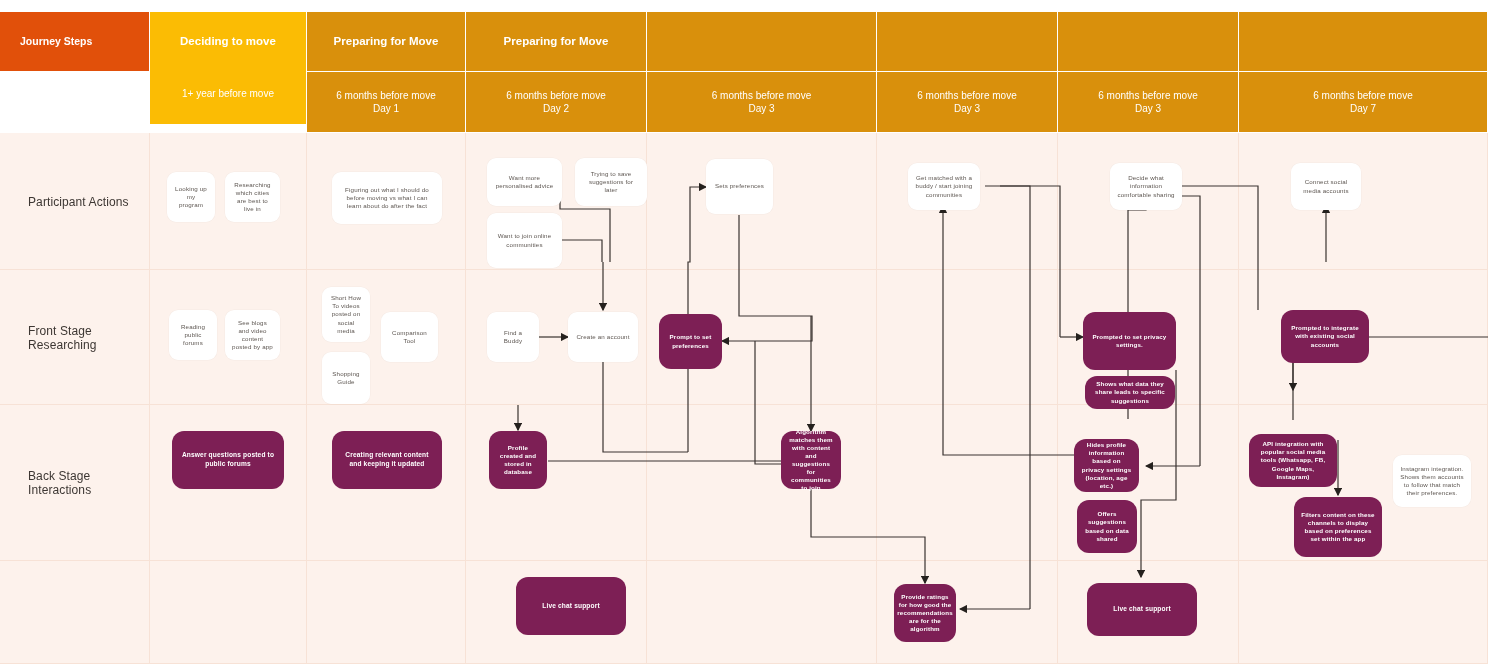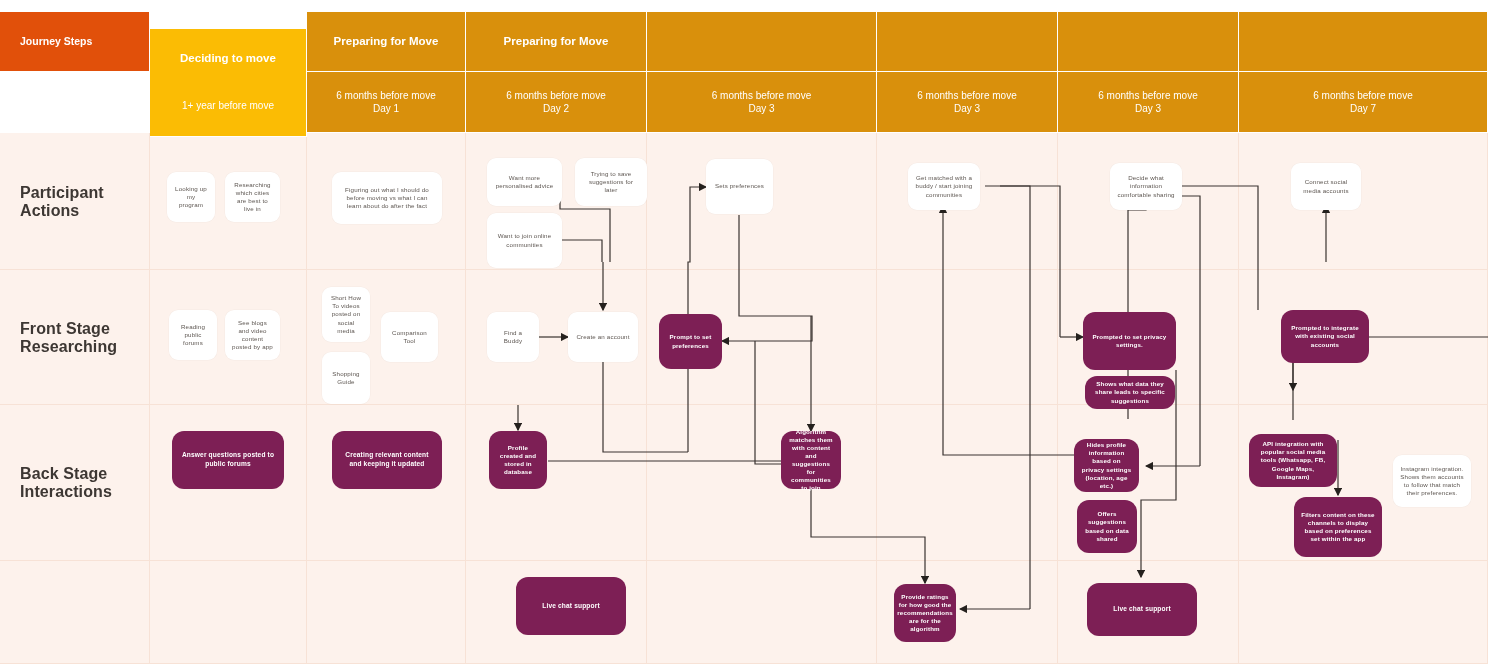--- a/index.html
+++ b/index.html
@@ -21,23 +21,23 @@
   .grid-cell {
     position: absolute;
     background: #fdf2ec;
     border-right: 1.5px solid #f7e2d6;
     border-bottom: 1.5px solid #f7e2d6;
   }
   .row-label {
     position: absolute;
     display: flex;
     align-items: center;
-    padding-left: 20px;
-    font-size: 16px;
-    font-weight: 700;
+    padding-left: 28px;
+    font-size: 12px;
+    font-weight: 400;
     color: #3d3733;
     letter-spacing: .1px;
   }
 
   
   .hcell {
     position: absolute;
     display: flex;
     align-items: center;
     justify-content: center;
@@ -56,21 +56,21 @@
     font-size: 10.5px;
     font-weight: 600;
   }
   .hcell.corner .big { display: block; }
   .hcell.corner .sub { display: block; font-weight: 400; }
   .hcell.step {
     background: #d9900c;
     font-size: 11.5px;
     font-weight: 700;
   }
-  .hcell.step.highlight { background: #fbbc04; margin-top: 17px; }
+  .hcell.step.highlight { background: #fbbc04; }
   .hcell.time {
     background: #d9900c;
     font-size: 10px;
     font-weight: 400;
   }
   .hcell.time.highlight { background: #fbbc04; }
   .hcell.time.label-cell {
     background: #e1500a;
     justify-content: flex-start;
     padding-left: 20px;
@@ -163,21 +163,21 @@
     </div>
   </div>
   <div class="hcell step highlight" style="left:150px;top:12px;width:157px;height:60px;">Deciding to move</div>
   <div class="hcell step" style="left:307px;top:12px;width:159px;height:60px;">Preparing for Move</div>
   <div class="hcell step" style="left:466px;top:12px;width:181px;height:60px;">Preparing for Move</div>
   <div class="hcell step" style="left:647px;top:12px;width:230px;height:60px;"></div>
   <div class="hcell step" style="left:877px;top:12px;width:181px;height:60px;"></div>
   <div class="hcell step" style="left:1058px;top:12px;width:181px;height:60px;"></div>
   <div class="hcell step" style="left:1239px;top:12px;width:249px;height:60px;"></div>
 
-  <div class="hcell time highlight" style="left:150px;top:76px;width:157px;height:61px;white-space:pre-line;">1+ year before move</div>
+  <div class="hcell time highlight" style="left:150px;top:64px;width:157px;height:61px;white-space:pre-line;">1+ year before move</div>
   <div class="hcell time" style="left:307px;top:72px;width:159px;height:61px;white-space:pre-line;">6 months before move
 Day 1</div>
   <div class="hcell time" style="left:466px;top:72px;width:181px;height:61px;white-space:pre-line;">6 months before move
 Day 2</div>
   <div class="hcell time" style="left:647px;top:72px;width:230px;height:61px;white-space:pre-line;">6 months before move
 Day 3</div>
   <div class="hcell time" style="left:877px;top:72px;width:181px;height:61px;white-space:pre-line;">6 months before move
 Day 3</div>
   <div class="hcell time" style="left:1058px;top:72px;width:181px;height:61px;white-space:pre-line;">6 months before move
 Day 3</div>

